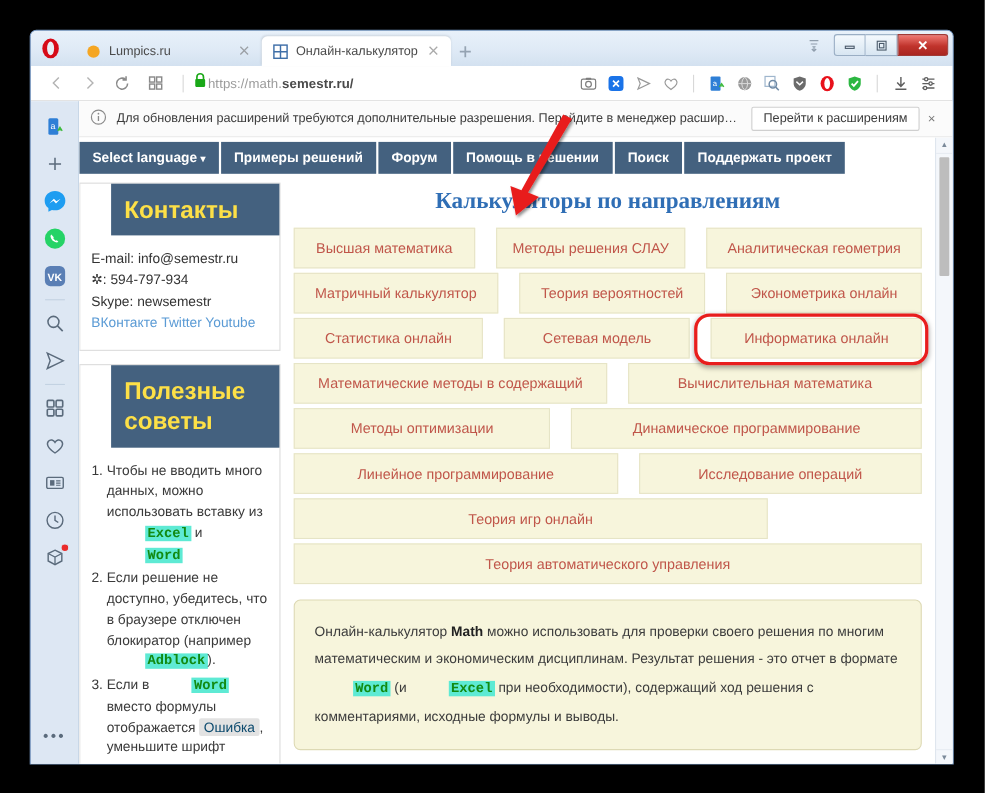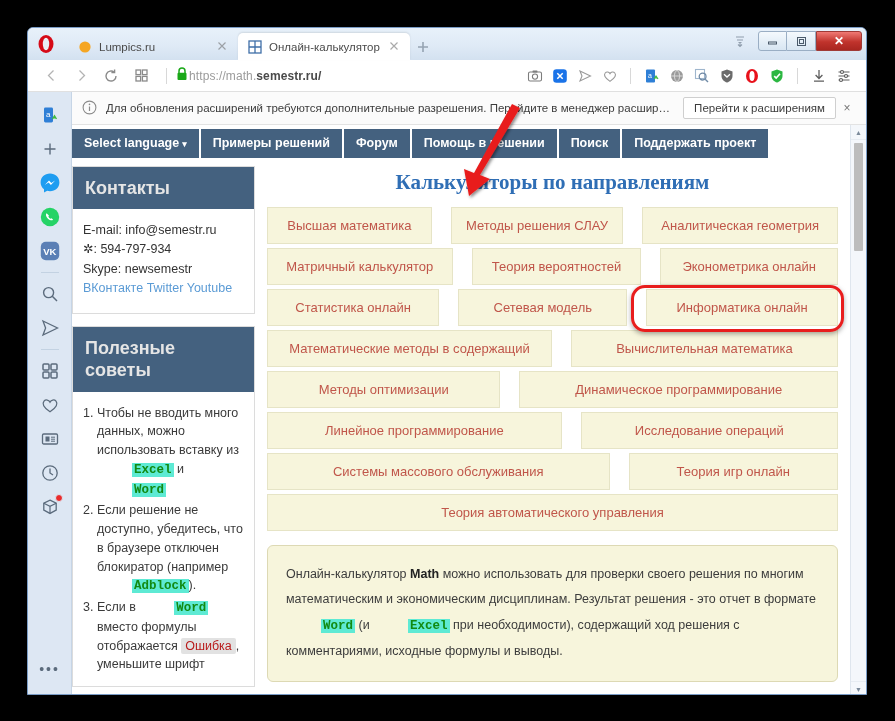--- a/index.html
+++ b/index.html
@@ -165,32 +165,33 @@
     line-height: 1;
   }
   .navitem .caret { font-size: 9px; margin-left: 3px; }
 
   #content { display: flex; padding: 8px 0 0 0; }
 
   
   #leftcol { width: 183px; margin-left: 0; }
   .widget { border: 1px solid #dcdcdc; background:#fff; margin-bottom: 12px; }
   .widget-head {
-    background: #44617f; color: #e5e5e5;
-    font-size: 18px; font-weight: bold;
+    background: #44617f; color: #fde047;
+    font-size: 22px; font-weight: bold;
     padding: 10px 12px;
     line-height: 1.25;
+    margin-left: 28px;
   }
   .widget-body { padding: 12px 10px 14px 10px; font-size: 12.5px; color: #333; line-height: 1.55; }
   .widget-body a { color: #5b9bd5; text-decoration: none; }
   .contact-line { white-space: nowrap; }
   ol.tips { margin: 0; padding-left: 22px; font-size: 12.5px; color:#3a3a3a; line-height: 1.5;}
   ol.tips li { margin-bottom: 2px; }
   .kw { font-family: "Liberation Mono", monospace; font-weight: bold; color: #128a12; background:#5eead4; padding: 0 2px; margin-left: 35px;}
-  .kw-gray { background: #e2e2e2; color:#b91c1c; font-family:"Liberation Sans", sans-serif; padding: 1px 4px; border-radius:2px;}
+  .kw-gray { background: #e2e2e2; color:#0c4a6e; font-family:"Liberation Sans", sans-serif; padding: 1px 4px; border-radius:2px;}
 
   
   #rightcol { flex: 1; padding: 0 12px 0 12px; }
   #page-title {
     text-align: center;
     font-family: "Liberation Serif", serif;
     color: #2f6eb5;
     font-size: 21px;
     font-weight: bold;
     margin: 4px 0 12px 0;
@@ -586,21 +587,20 @@
                   </div>
                   <div class="calc-row">
                     <div class="calc-btn" style="flex: 0.84 1 0%;"><span>Методы оптимизации</span></div>
                     <div class="calc-btn" style="flex: 1.16 1 0%;"><span>Динамическое программирование</span></div>
                   </div>
                   <div class="calc-row">
                     <div class="calc-btn" style="flex: 1.07 1 0%;"><span>Линейное программирование</span></div>
                     <div class="calc-btn" style="flex: 0.93 1 0%;"><span>Исследование операций</span></div>
                   </div>
                   <div class="calc-row">
-                    <div class="calc-btn" style="flex: 1.25 1 0%;"><span>Системы массового обслуживания</span></div>
                     <div class="calc-btn" style="flex: 0.75 1 0%;"><span>Теория игр онлайн</span></div>
                   </div>
                   <div class="calc-row">
                     <div class="calc-btn" style="flex: 1 1 0%;"><span>Теория автоматического управления</span></div>
                   </div>
                 </div>
 
               <div id="desc"><span>Онлайн-калькулятор </span><b>Math</b><span> можно использовать для проверки своего решения по многим математическим и экономическим дисциплинам. Результат решения - это отчет в формате </span><span class="kw">Word</span><span> (и </span><span class="kw">Excel</span><span> при необходимости), содержащий ход решения с комментариями, исходные формулы и выводы.</span></div>
 
             </div>

